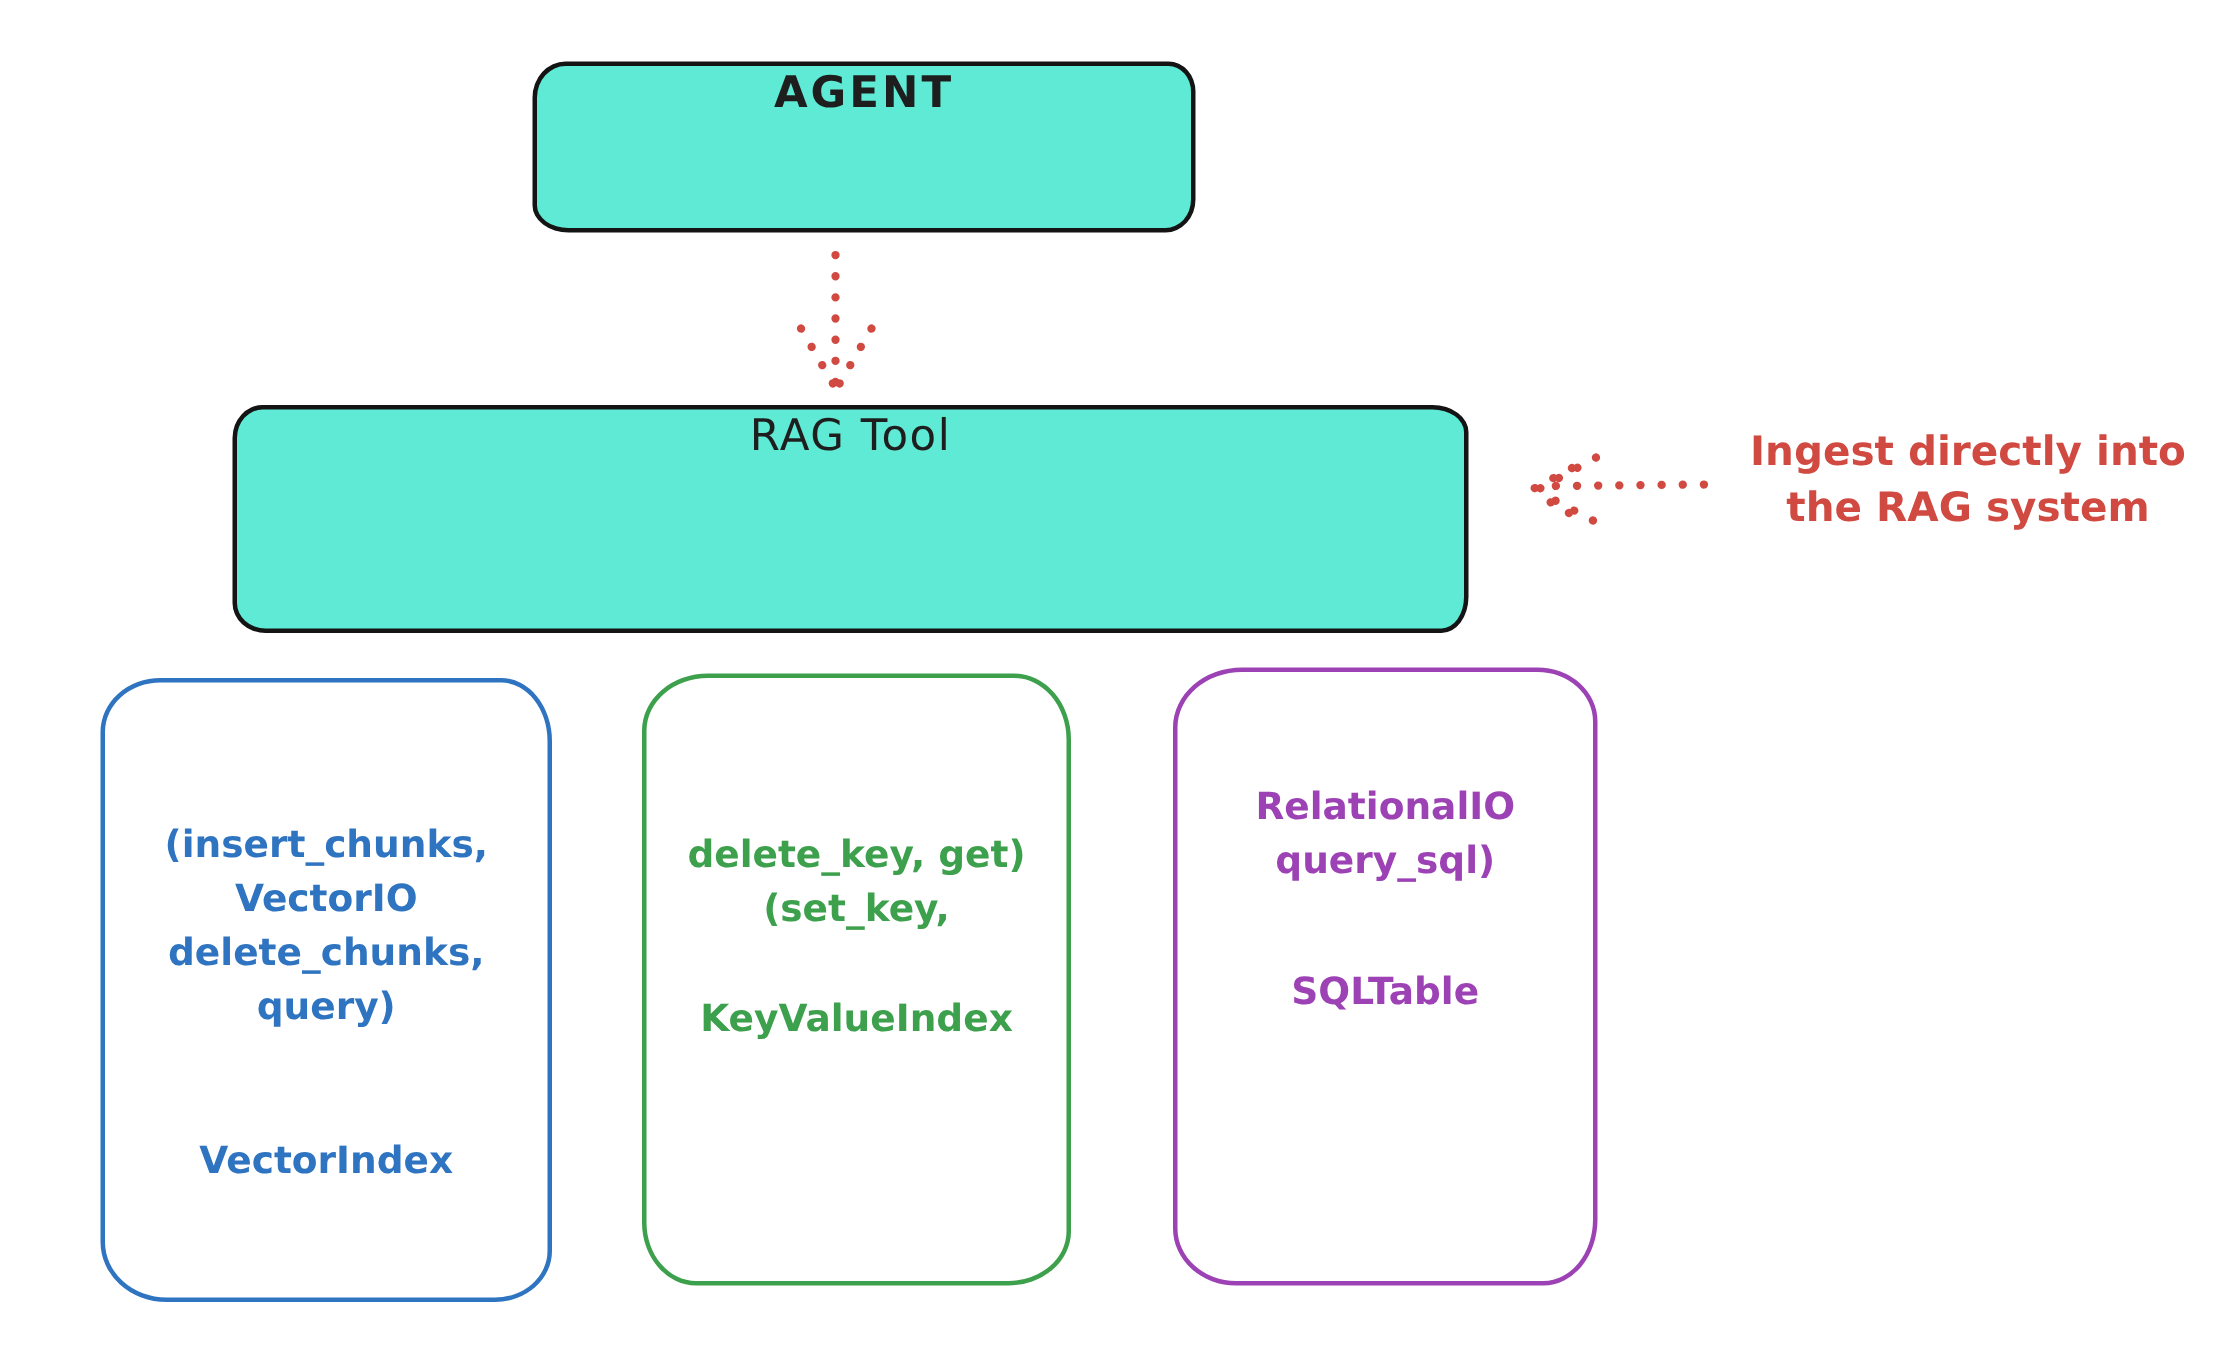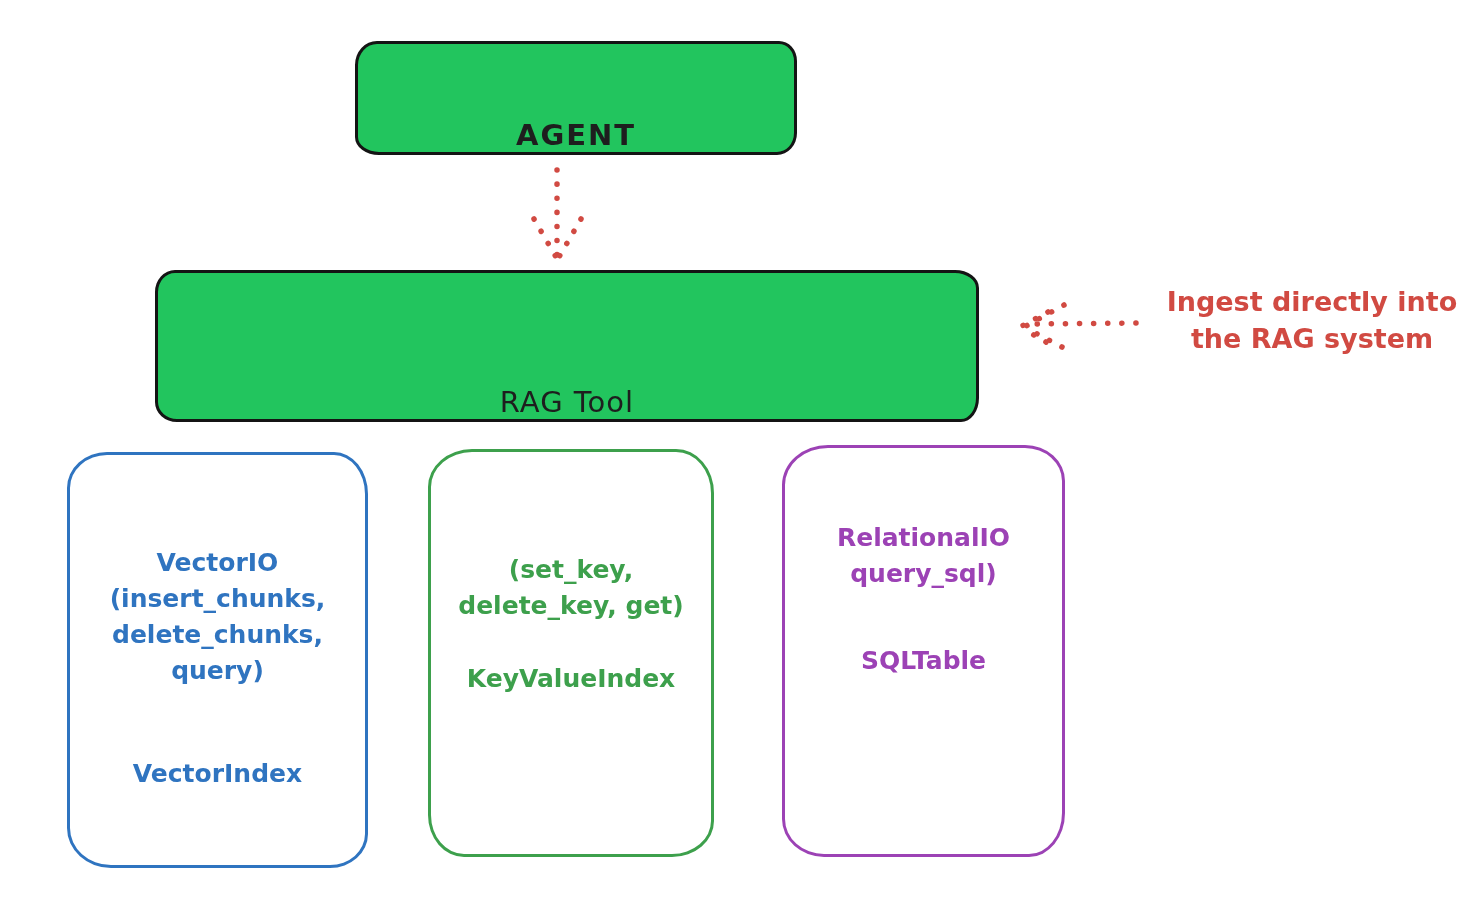--- a/index.html
+++ b/index.html
@@ -12,23 +12,23 @@
     width: 1484px;
     height: 910px;
     background: #ffffff;
     overflow: hidden;
     font-family: "DejaVu Sans", "Liberation Sans", sans-serif;
     color: #1e1e1e;
   }
   .node {
     position: absolute;
     box-sizing: border-box;
-    background: #22c55e;
+    background: #5eead4;
     display: flex;
-    align-items: flex-end;
+    align-items: flex-start;
     justify-content: center;
   }
   .node-label {
     font-size: 29px;
     font-weight: 600;
     letter-spacing: 2px;
     color: #1e1e1e;
   }
   .agent-box {
     left: 355px; top: 41px;
@@ -133,32 +133,32 @@
     <span class="node-label">RAG Tool</span>
   </div>
 
   <div class="annotation">
     <div>Ingest directly into</div>
     <div>the RAG system</div>
   </div>
 
   <div class="backend-box backend-blue">
     <div class="io-lines">
+      <div>(insert_chunks,</div>
       <div>VectorIO</div>
-      <div>(insert_chunks,</div>
       <div>delete_chunks,</div>
       <div>query)</div>
     </div>
     <div class="index-label">VectorIndex</div>
   </div>
 
   <div class="backend-box backend-green">
     <div class="io-lines">
+      <div>delete_key, get)</div>
       <div>(set_key,</div>
-      <div>delete_key, get)</div>
     </div>
     <div class="index-label">KeyValueIndex</div>
   </div>
 
   <div class="backend-box backend-purple">
     <div class="io-lines">
       <div>RelationalIO</div>
       <div>query_sql)</div>
     </div>
     <div class="index-label">SQLTable</div>

